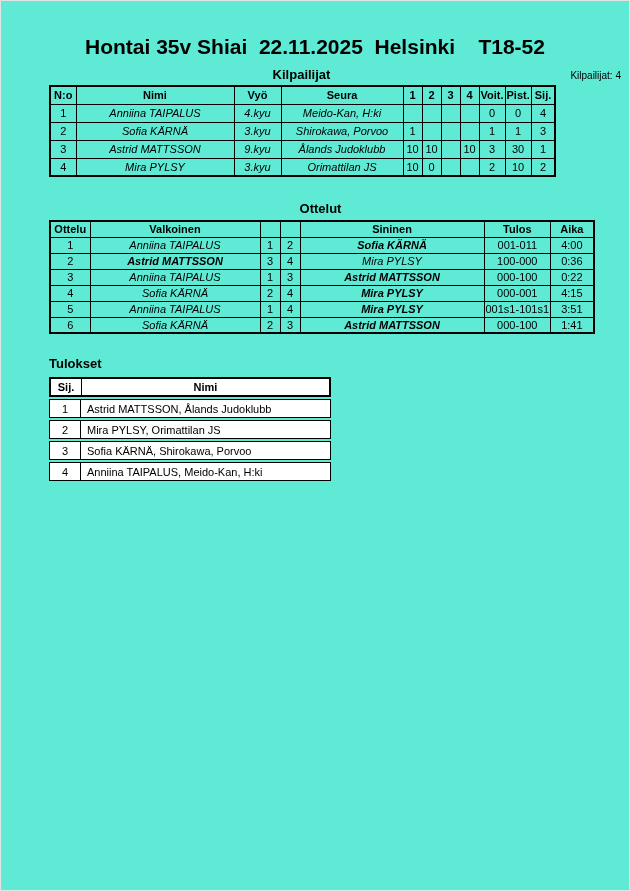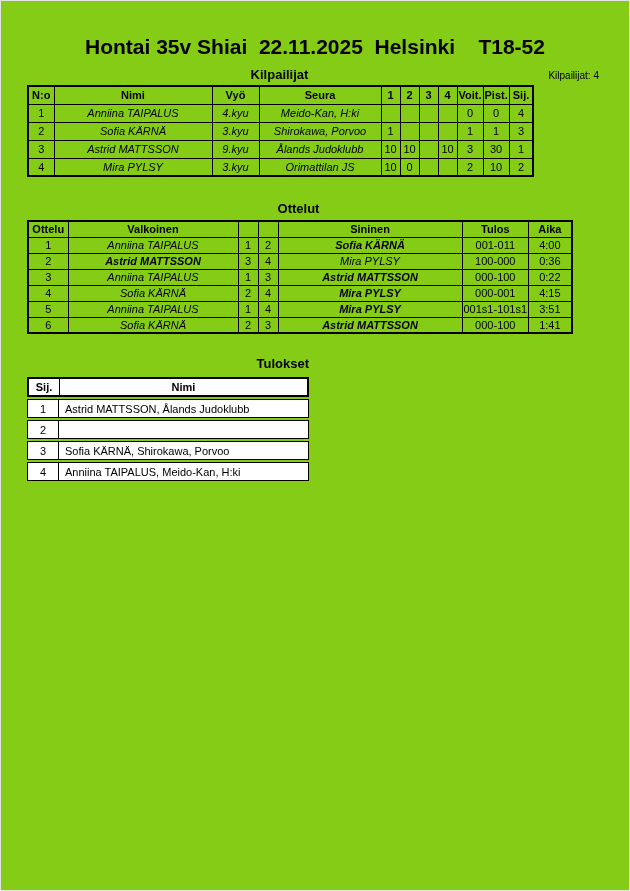--- a/index.html
+++ b/index.html
@@ -6,35 +6,35 @@
   html, body { margin: 0; padding: 0; }
   body {
     width: 630px; height: 891px;
     background: #ffffff; color: #000000;
     font-family: "Liberation Sans", "DejaVu Sans", sans-serif;
   }
   .page {
     position: relative;
     width: 630px; height: 891px;
     border: 1px solid #e3e3e3;
-    background: #84cc16;
+    background: #5eead4;
     overflow: hidden;
   }
   .title {
     margin: 0; padding-top: 34px;
     width: 100%; text-align: center;
     font-size: 21px; font-weight: bold;
     white-space: pre;
   }
-  .content { margin-left: 26px; }
+  .content { margin-left: 48px; }
   .sec-title { margin: 0; font-size: 13px; font-weight: bold; }
   .kilp-head { position: relative; width: 505px; text-align: center; margin: 8px 0 3px 0; }
   .count-label { position: absolute; right: -67px; bottom: 1px; font-size: 10px; font-weight: normal; }
   .ott-head  { width: 543px; text-align: center; margin: 24px 0 4px 0; }
-  .tul-head  { width: 282px; text-align: right; margin: 22px 0 6px 0; }
+  .tul-head  { width: 282px; text-align: left; margin: 22px 0 6px 0; }
 
   table.tbl { border-collapse: collapse; table-layout: fixed; border: 2px solid #000; }
   .tbl th, .tbl td {
     border: 1px solid #000;
     font-size: 11px;
     padding: 0 3px;
     height: 18px;
     overflow: hidden;
     white-space: nowrap;
   }
@@ -249,20 +249,21 @@
       <div class="t3-box head">
         <div class="t3-sij">Sij.</div>
         <div class="t3-nimi">Nimi</div>
       </div>
       <div class="t3-box">
         <div class="t3-sij">1</div>
         <div class="t3-nimi">Astrid MATTSSON, Ålands Judoklubb</div>
       </div>
       <div class="t3-box">
         <div class="t3-sij">2</div>
+        <div class="t3-nimi">Mira PYLSY, Orimattilan JS</div>
       </div>
       <div class="t3-box">
         <div class="t3-sij">3</div>
         <div class="t3-nimi">Sofia KÄRNÄ, Shirokawa, Porvoo</div>
       </div>
       <div class="t3-box">
         <div class="t3-sij">4</div>
         <div class="t3-nimi">Anniina TAIPALUS, Meido-Kan, H:ki</div>
       </div>
     </div>

